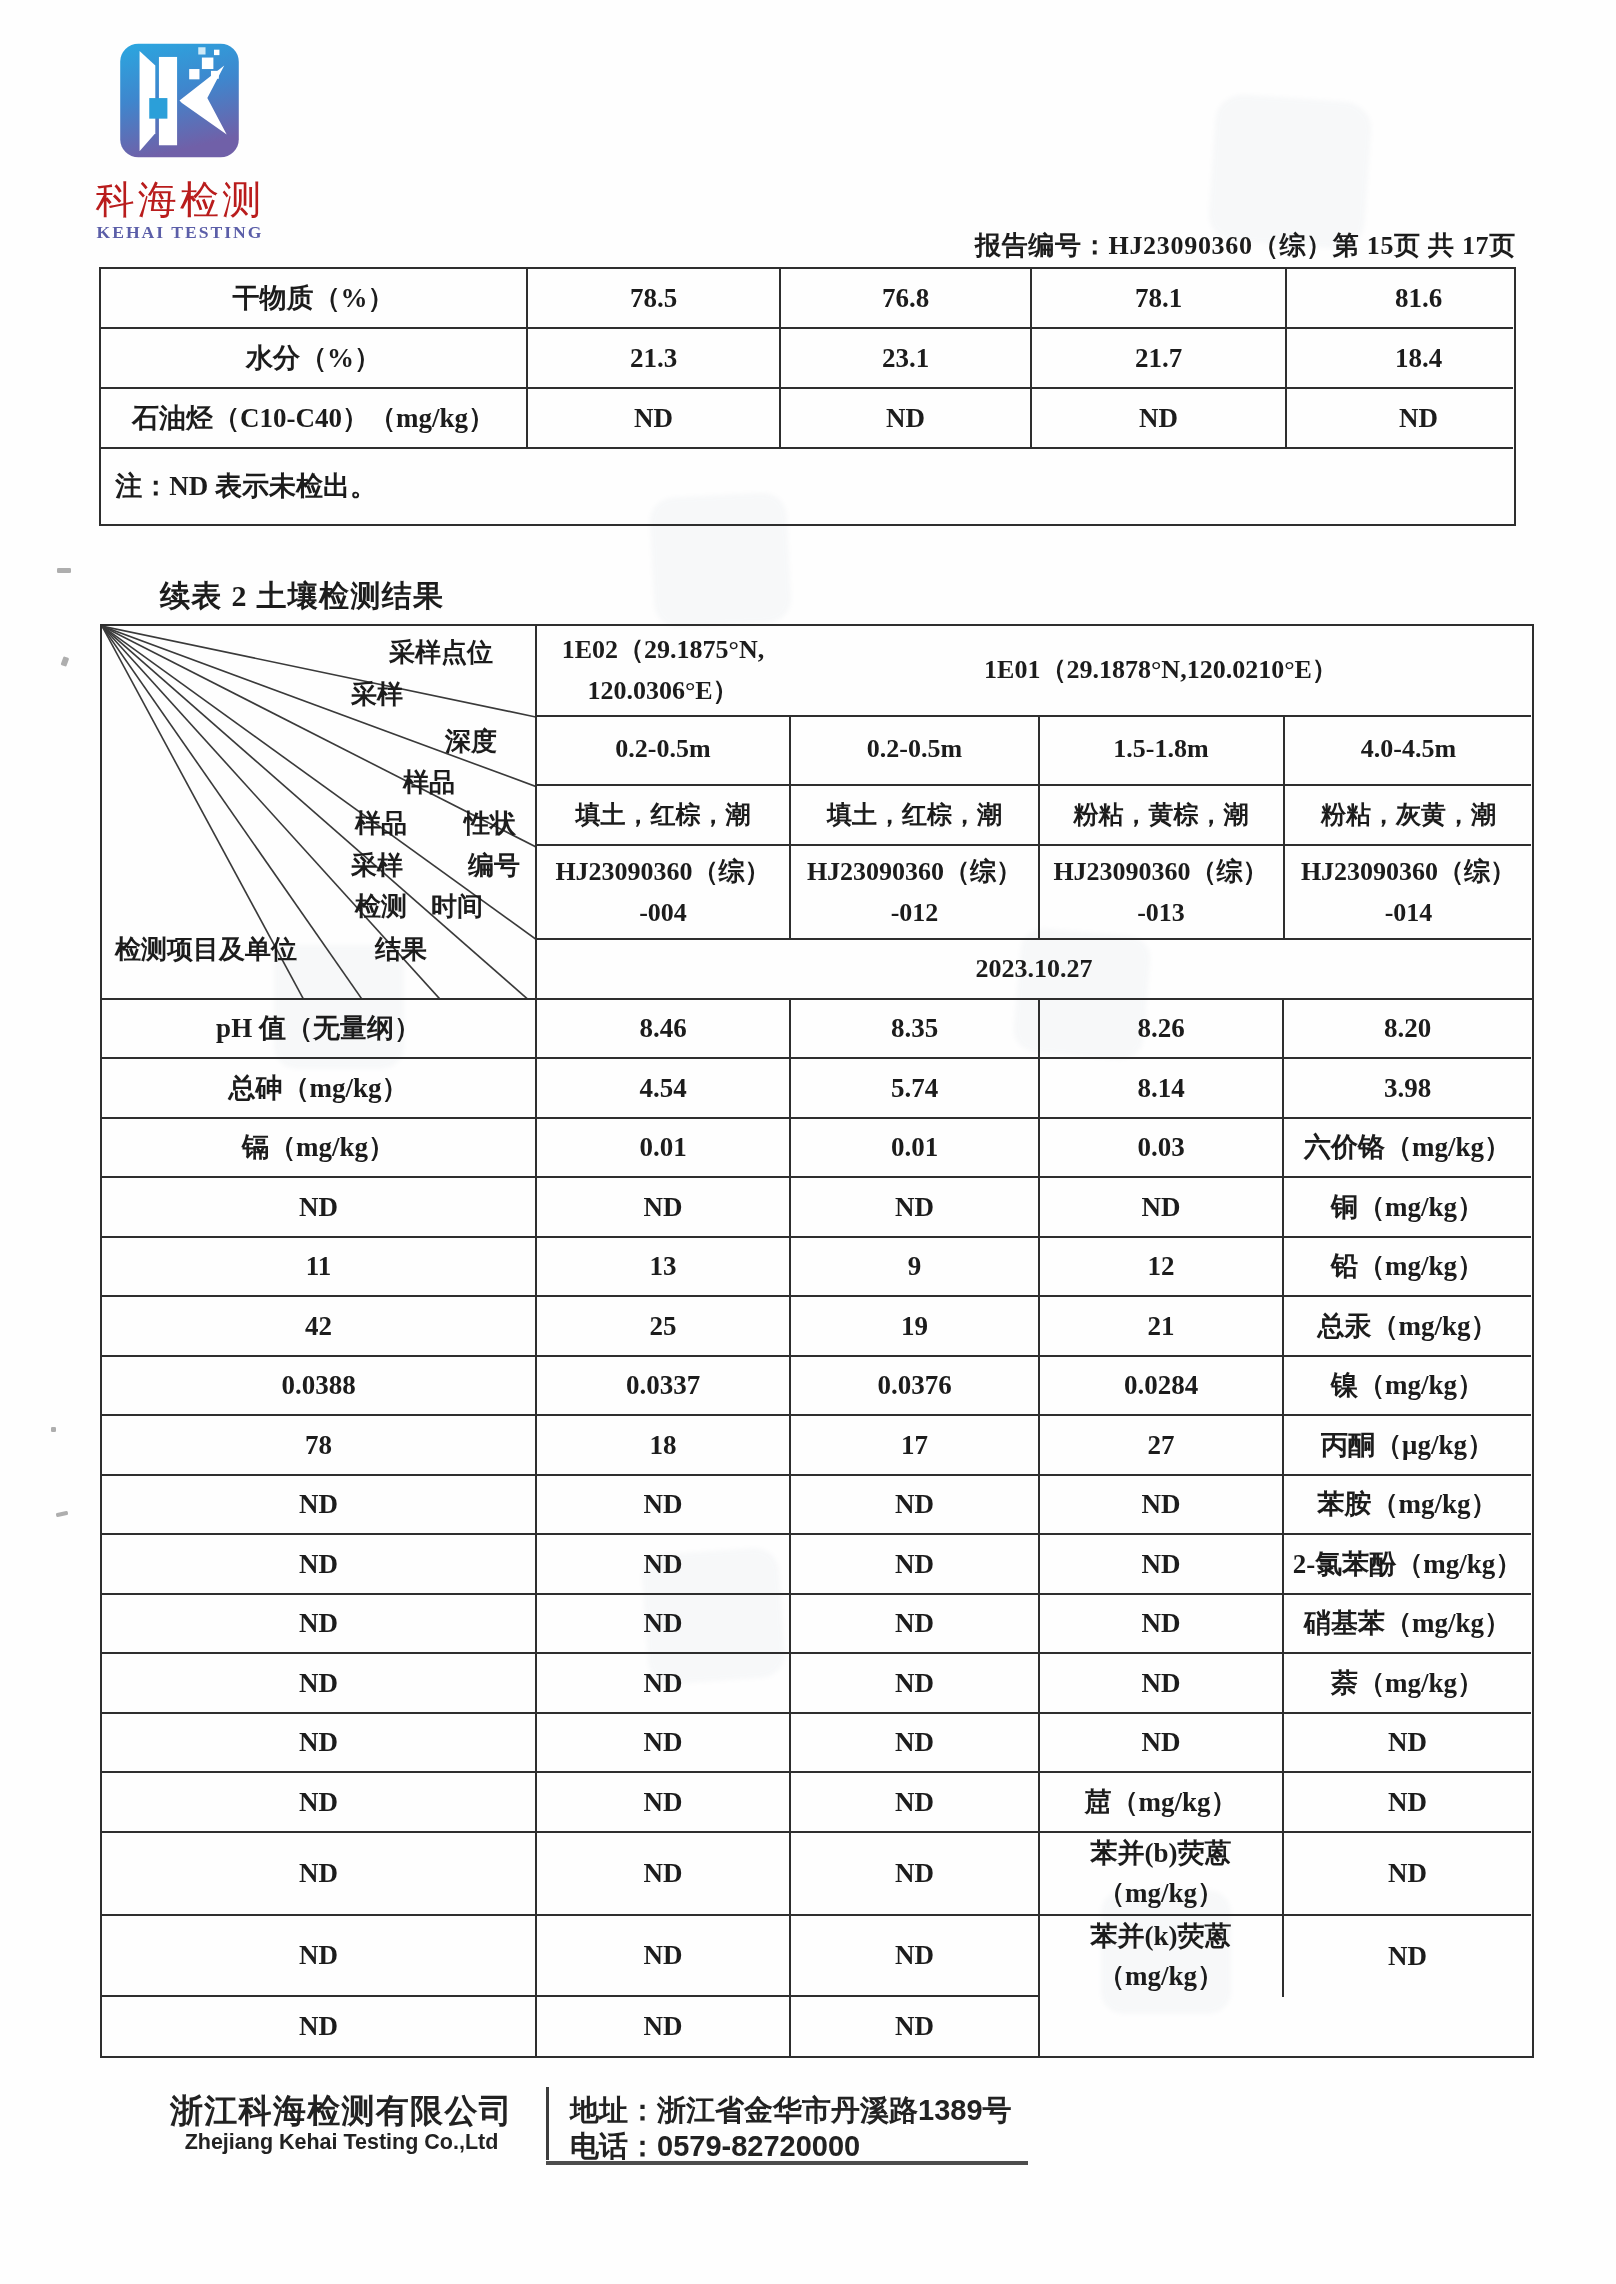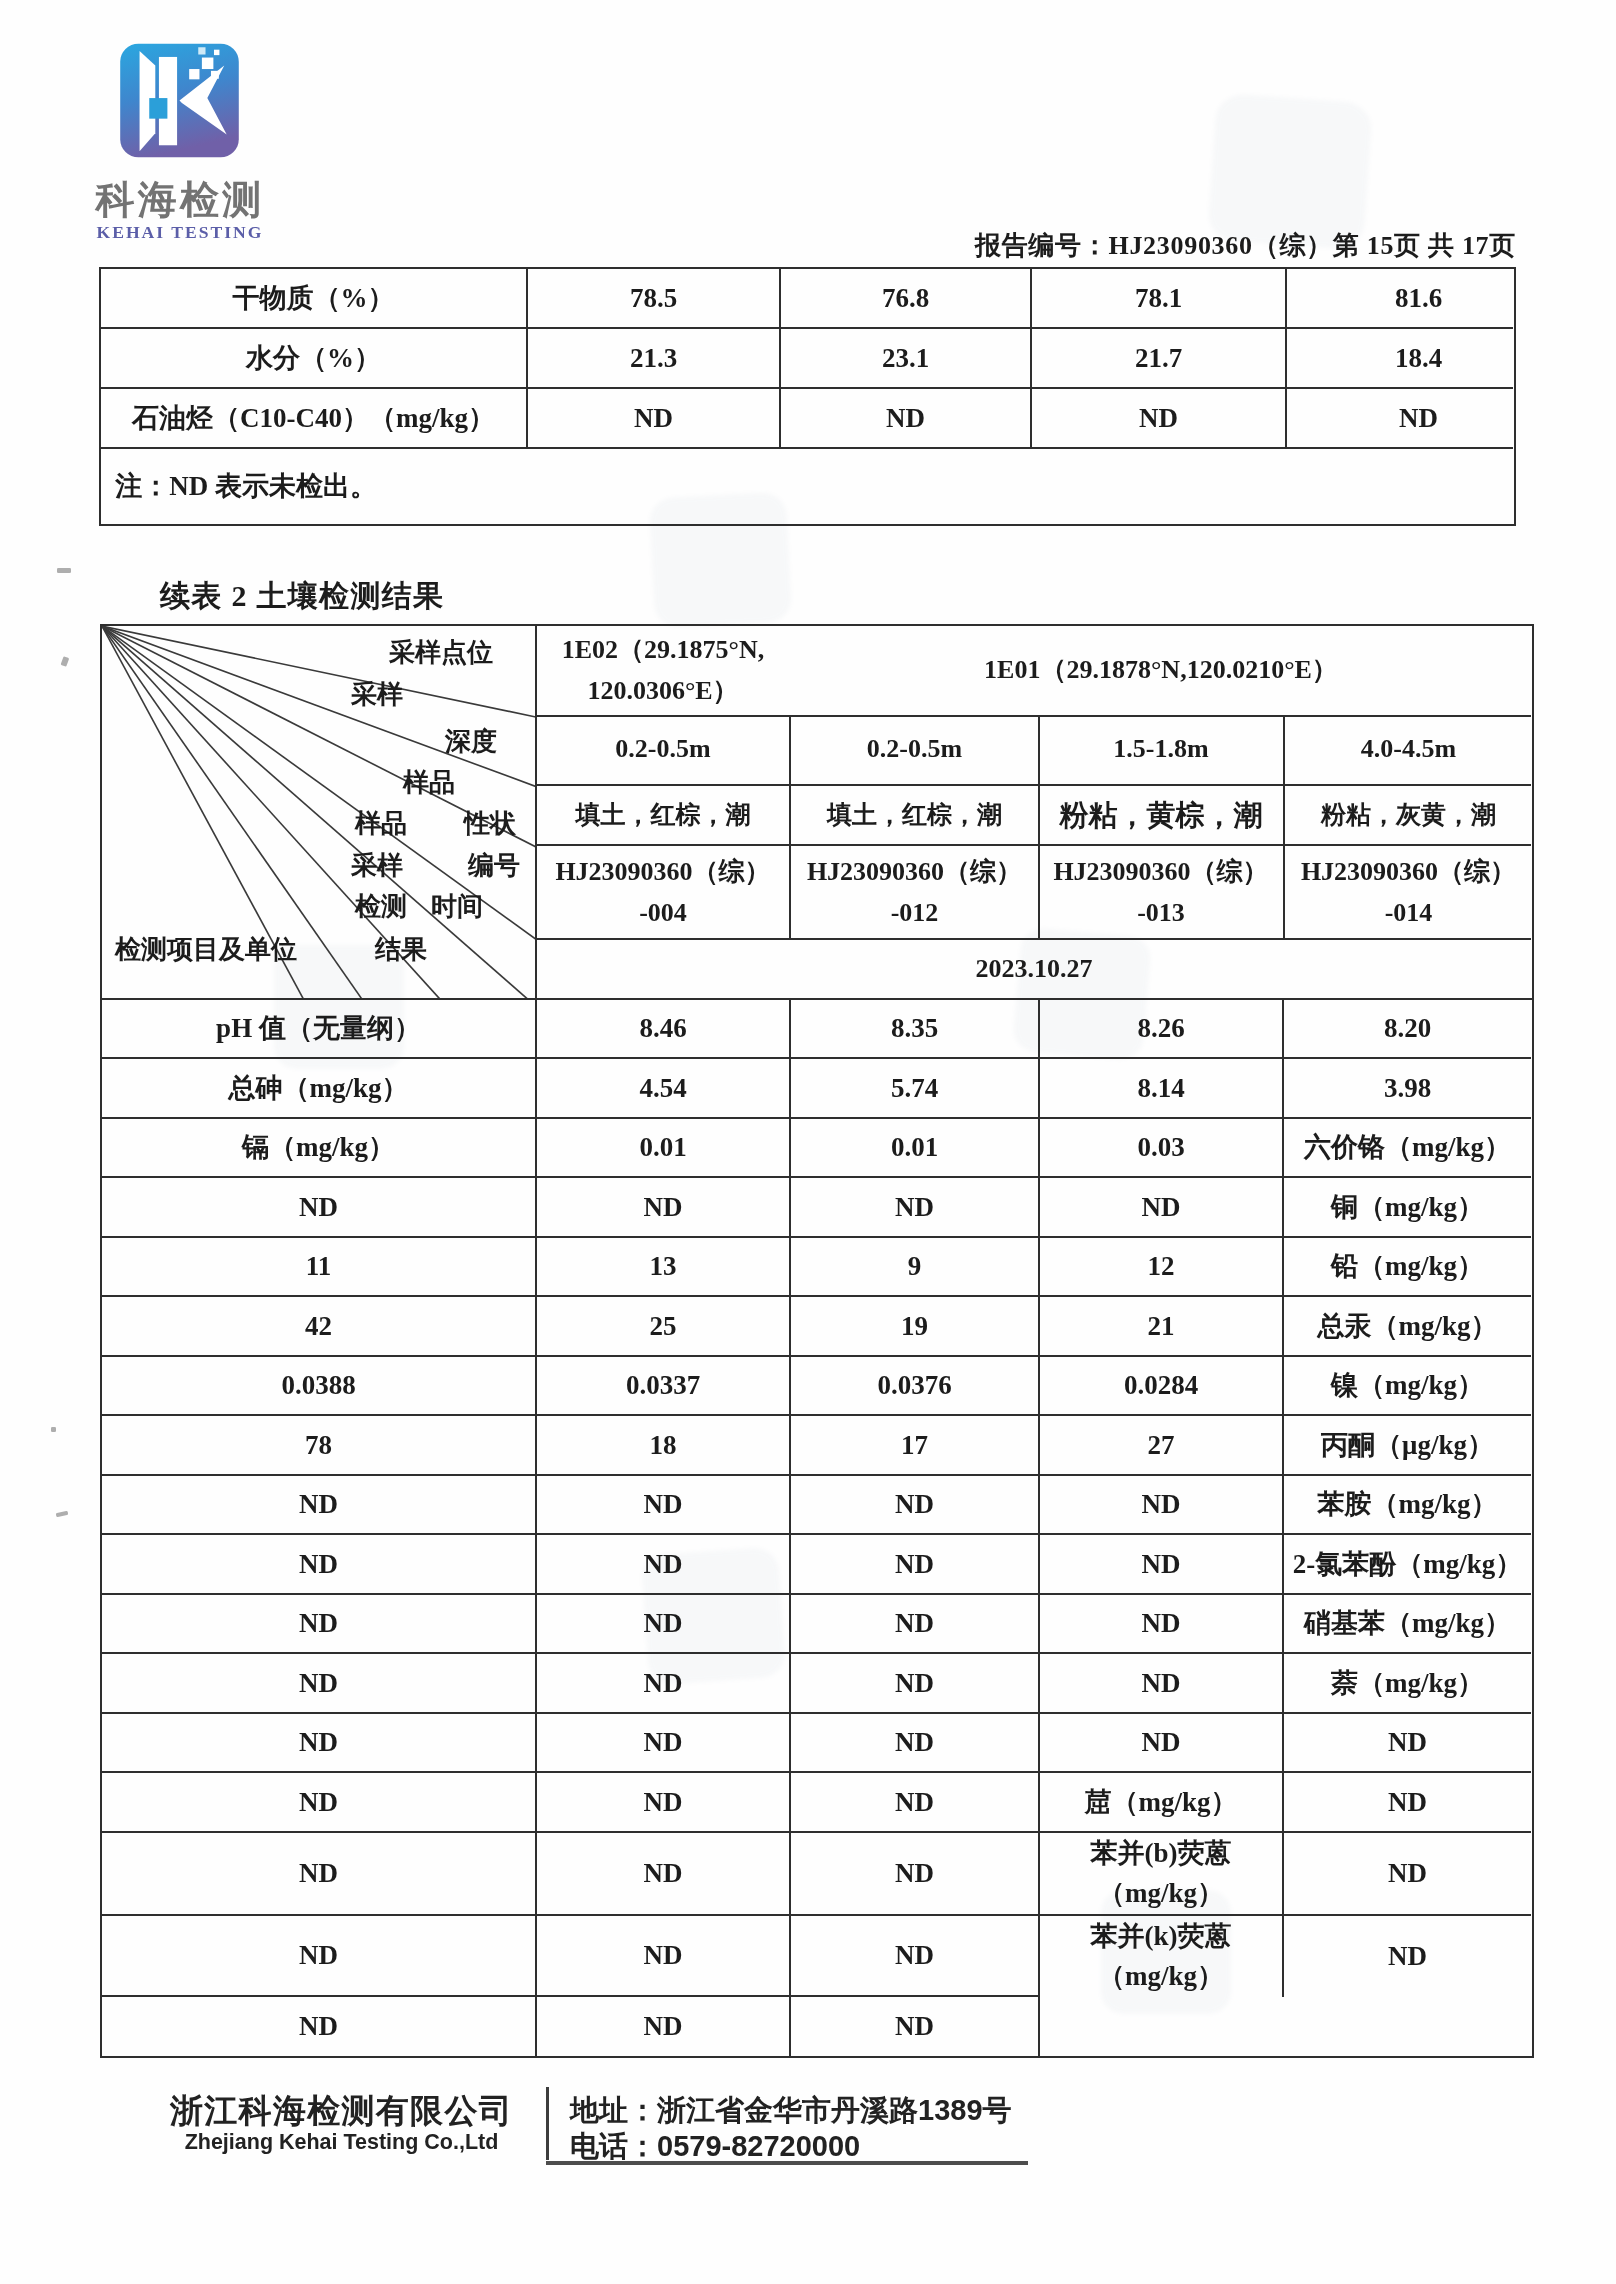--- a/index.html
+++ b/index.html
@@ -1,21 +1,21 @@
 <!DOCTYPE html>
 <html style="font-size:10.4px"><head>
 <meta charset="utf-8">
 <style>
   html,body{margin:0;padding:0;background:#ffffff;}
   .page{position:relative;width:1616px;height:2284px;background:#fefefe;overflow:hidden;
         font-family:"Liberation Serif","DejaVu Serif",serif;color:#1c1c1c;}
   
   .logo-mark{position:absolute;left:119px;top:42px;width:121px;height:117px;}
   .brand-cn{position:absolute;left:77px;top:173px;width:206px;text-align:center;
-            font-size:39px;font-weight:700;color:#737373;letter-spacing:3.3px;}
+            font-size:39px;font-weight:400;color:#b91c1c;letter-spacing:3.3px;}
   .brand-en{position:absolute;left:77px;top:222px;width:206px;text-align:center;
             font-family:Liberation Serif, serif;
             font-size:17.6px;font-weight:700;color:#5b5ea8;letter-spacing:2px;}
   .report-no{position:absolute;right:100px;top:228px;font-size:26px;font-weight:600;letter-spacing:0.7px;}
   
   .tbl{position:absolute;border:2px solid #2e2e2e;box-sizing:border-box;background:transparent;}
   .c{display:flex;align-items:center;justify-content:center;text-align:center;
      font-weight:700;font-size:27px;line-height:1.5;box-sizing:border-box;}
   
   #table1{left:99px;top:267px;width:1417px;height:259px;display:block;}
@@ -169,21 +169,21 @@
       <span>1E01（29.1878°N,120.0210°E）</span>
     </div>
 
     <div class="hcell" style="left:435px;top:91px;width:252px;height:65px;">0.2-0.5m</div>
     <div class="hcell" style="left:689px;top:91px;width:247px;height:65px;">0.2-0.5m</div>
     <div class="hcell" style="left:938px;top:91px;width:242px;height:65px;">1.5-1.8m</div>
     <div class="hcell" style="left:1183px;top:91px;width:247px;height:65px;">4.0-4.5m</div>
 
     <div class="hcell" style="left:435px;top:160px;width:252px;height:58px;font-size:25px;">填土，红棕，潮</div>
     <div class="hcell" style="left:689px;top:160px;width:247px;height:58px;font-size:25px;">填土，红棕，潮</div>
-    <div class="hcell" style="left:938px;top:160px;width:242px;height:58px;font-size:29px;">粉粘，黄棕，潮</div>
+    <div class="hcell" style="left:938px;top:160px;width:242px;height:58px;font-size:25px;">粉粘，黄棕，潮</div>
     <div class="hcell" style="left:1183px;top:160px;width:247px;height:58px;font-size:25px;">粉粘，灰黄，潮</div>
 
     <div class="hcell" style="left:435px;top:220px;width:252px;height:93px;">
       <span>HJ23090360（综）</span>
       <span>-004</span>
     </div>
     <div class="hcell" style="left:689px;top:220px;width:247px;height:93px;">
       <span>HJ23090360（综）</span>
       <span>-012</span>
     </div>

